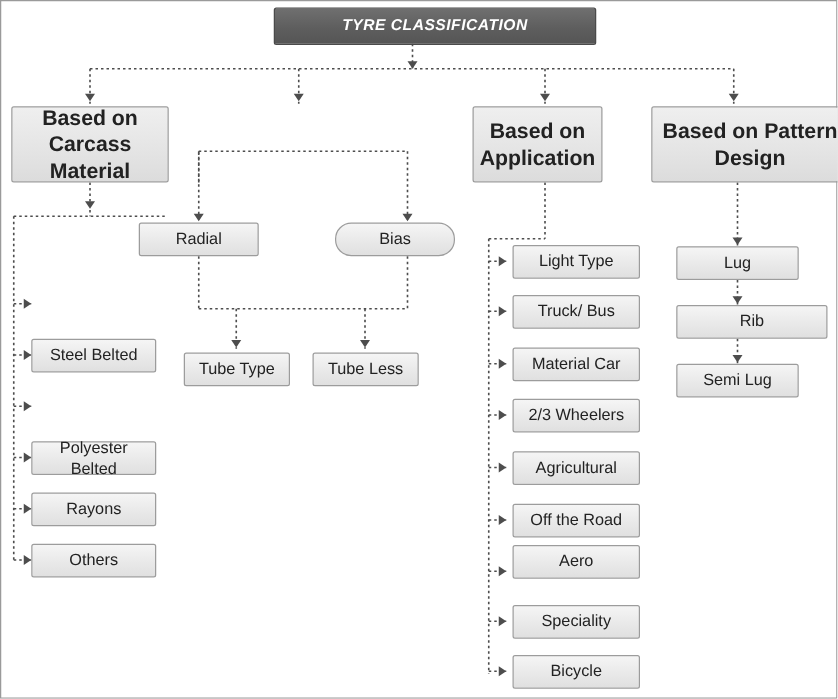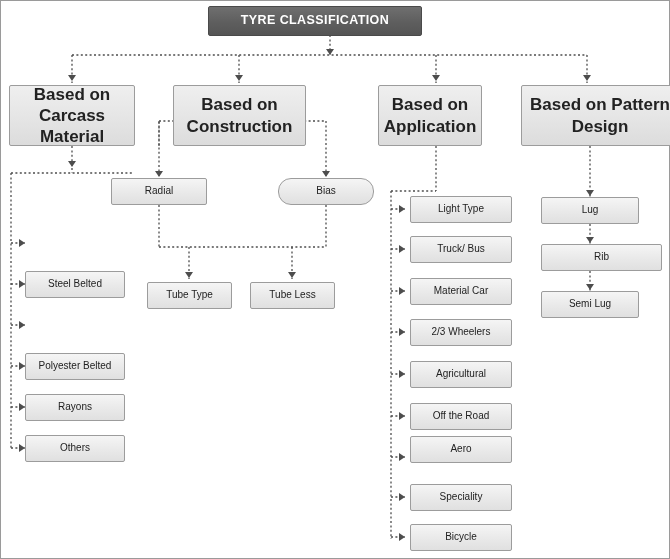--- a/index.html
+++ b/index.html
@@ -43,21 +43,21 @@
     font-size: 12.5px;
     letter-spacing: 0.4px;
     border: 1px solid #4a4a4a;
   }
   .node.cat {
     font-weight: bold;
     font-size: 17px;
     background: linear-gradient(to bottom, #efefef 0%, #e4e4e4 60%, #dcdcdc 100%);
   }
   .node.leaf {
-    font-size: 10px;
+    font-size: 13px;
     background: linear-gradient(to bottom, #f5f5f5 0%, #e9e9e9 55%, #e0e0e0 100%);
   }
   svg#wires {
     position: absolute;
     left: 0;
     top: 0;
     width: 670px;
     height: 559px;
     pointer-events: none;
   }
@@ -147,34 +147,33 @@
   <div style="position:absolute;left:398px;top:204px;width:0;height:0;border-top:4px solid transparent;border-bottom:4px solid transparent;border-left:6px solid #4d4d4d;"></div>
   <div style="position:absolute;left:398px;top:244px;width:0;height:0;border-top:4px solid transparent;border-bottom:4px solid transparent;border-left:6px solid #4d4d4d;"></div>
   <div style="position:absolute;left:398px;top:286px;width:0;height:0;border-top:4px solid transparent;border-bottom:4px solid transparent;border-left:6px solid #4d4d4d;"></div>
   <div style="position:absolute;left:398px;top:327px;width:0;height:0;border-top:4px solid transparent;border-bottom:4px solid transparent;border-left:6px solid #4d4d4d;"></div>
   <div style="position:absolute;left:398px;top:369px;width:0;height:0;border-top:4px solid transparent;border-bottom:4px solid transparent;border-left:6px solid #4d4d4d;"></div>
   <div style="position:absolute;left:398px;top:411px;width:0;height:0;border-top:4px solid transparent;border-bottom:4px solid transparent;border-left:6px solid #4d4d4d;"></div>
   <div style="position:absolute;left:398px;top:452px;width:0;height:0;border-top:4px solid transparent;border-bottom:4px solid transparent;border-left:6px solid #4d4d4d;"></div>
   <div style="position:absolute;left:398px;top:492px;width:0;height:0;border-top:4px solid transparent;border-bottom:4px solid transparent;border-left:6px solid #4d4d4d;"></div>
   <div style="position:absolute;left:398px;top:532px;width:0;height:0;border-top:4px solid transparent;border-bottom:4px solid transparent;border-left:6px solid #4d4d4d;"></div>
 
-  <div class="node title" style="left:207px;top:5px;width:214px;height:30px;">TYRE CLASSIFICATION</div>
+  <div class="node title" style="left:218px;top:5px;width:258px;height:30px;font-style:italic;">TYRE CLASSIFICATION</div>
 
   <div class="node cat" style="left:8px;top:84px;width:126px;height:61px;">Based on Carcass Material</div>
-  <div class="node cat" style="left:172px;top:84px;width:133px;height:61px;">Based on Construction</div>
   <div class="node cat" style="left:377px;top:84px;width:104px;height:61px;">Based on Application</div>
   <div class="node cat" style="left:520px;top:84px;width:158px;height:61px;">Based on Pattern Design</div>
 
   <div class="node leaf" style="left:24px;top:270px;width:100px;height:27px;">Steel Belted</div>
   <div class="node leaf" style="left:24px;top:352px;width:100px;height:27px;">Polyester Belted</div>
   <div class="node leaf" style="left:24px;top:393px;width:100px;height:27px;">Rayons</div>
   <div class="node leaf" style="left:24px;top:434px;width:100px;height:27px;">Others</div>
 
   <div class="node leaf" style="left:110px;top:177px;width:96px;height:27px;">Radial</div>
-  <div class="node leaf" style="left:277px;top:177px;width:96px;height:27px;border-radius:13px;">Bias</div>
+  <div class="node leaf" style="left:267px;top:177px;width:96px;height:27px;border-radius:13px;">Bias</div>
   <div class="node leaf" style="left:146px;top:281px;width:85px;height:27px;">Tube Type</div>
   <div class="node leaf" style="left:249px;top:281px;width:85px;height:27px;">Tube Less</div>
 
   <div class="node leaf" style="left:409px;top:195px;width:102px;height:27px;">Light Type</div>
   <div class="node leaf" style="left:409px;top:235px;width:102px;height:27px;">Truck/ Bus</div>
   <div class="node leaf" style="left:409px;top:277px;width:102px;height:27px;">Material Car</div>
   <div class="node leaf" style="left:409px;top:318px;width:102px;height:27px;">2/3 Wheelers</div>
   <div class="node leaf" style="left:409px;top:360px;width:102px;height:27px;">Agricultural</div>
   <div class="node leaf" style="left:409px;top:402px;width:102px;height:27px;">Off the Road</div>
   <div class="node leaf" style="left:409px;top:435px;width:102px;height:27px;">Aero</div>

